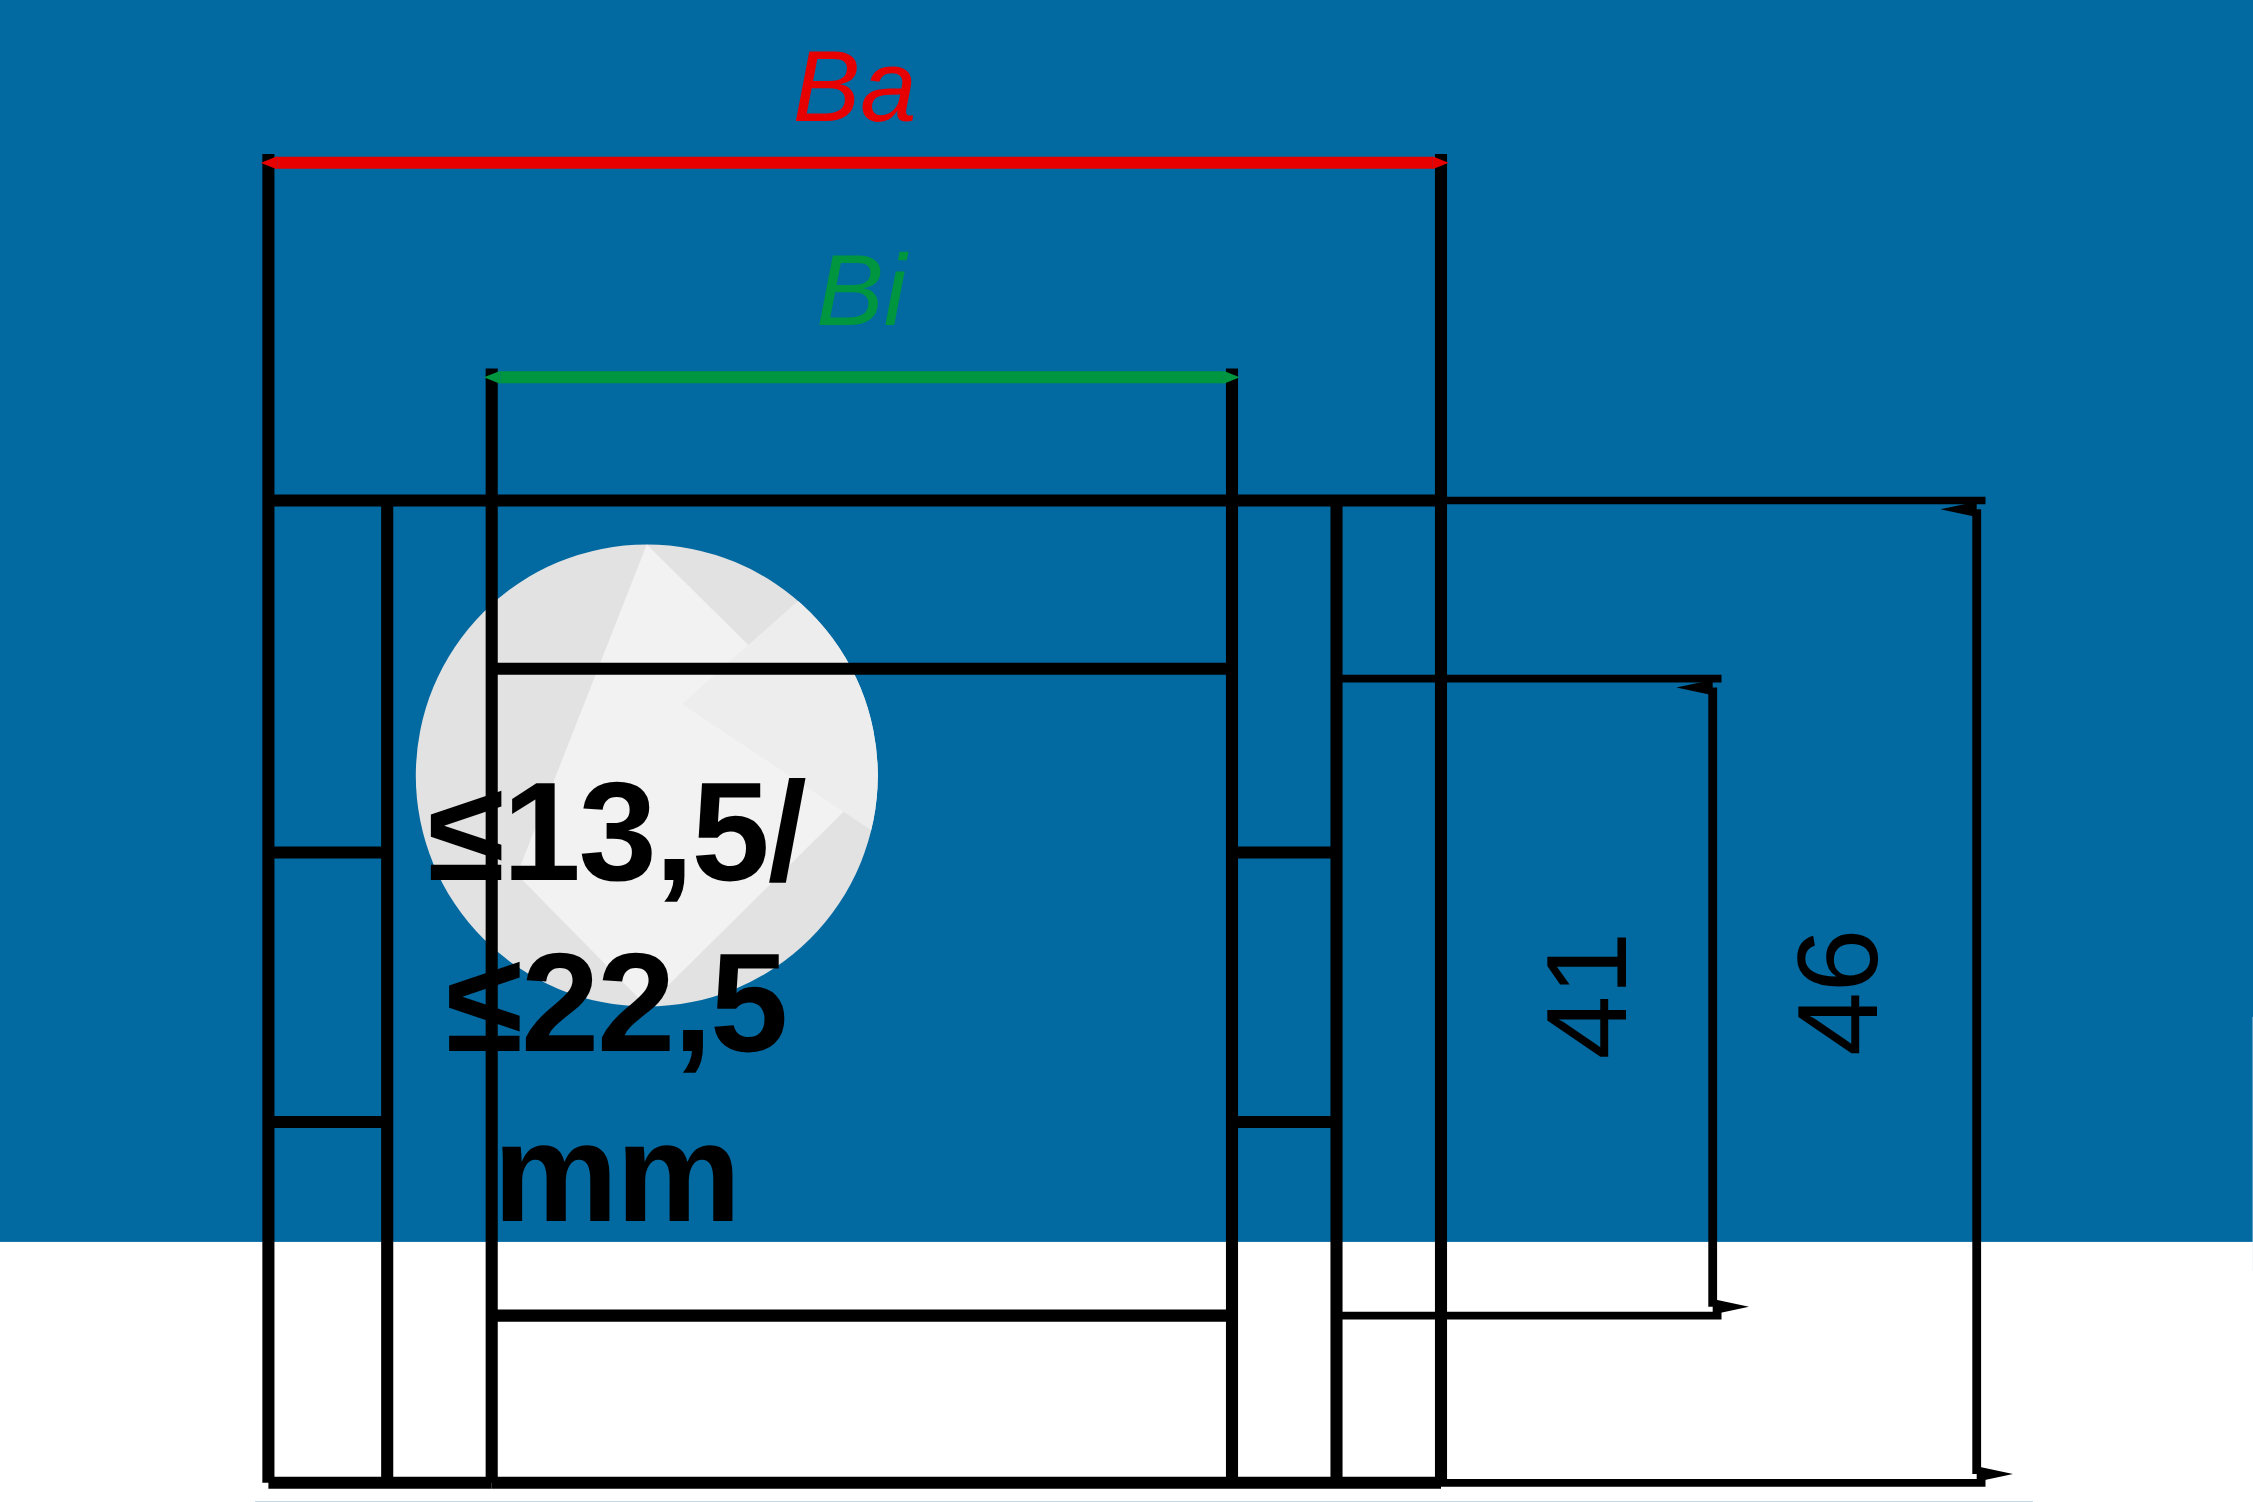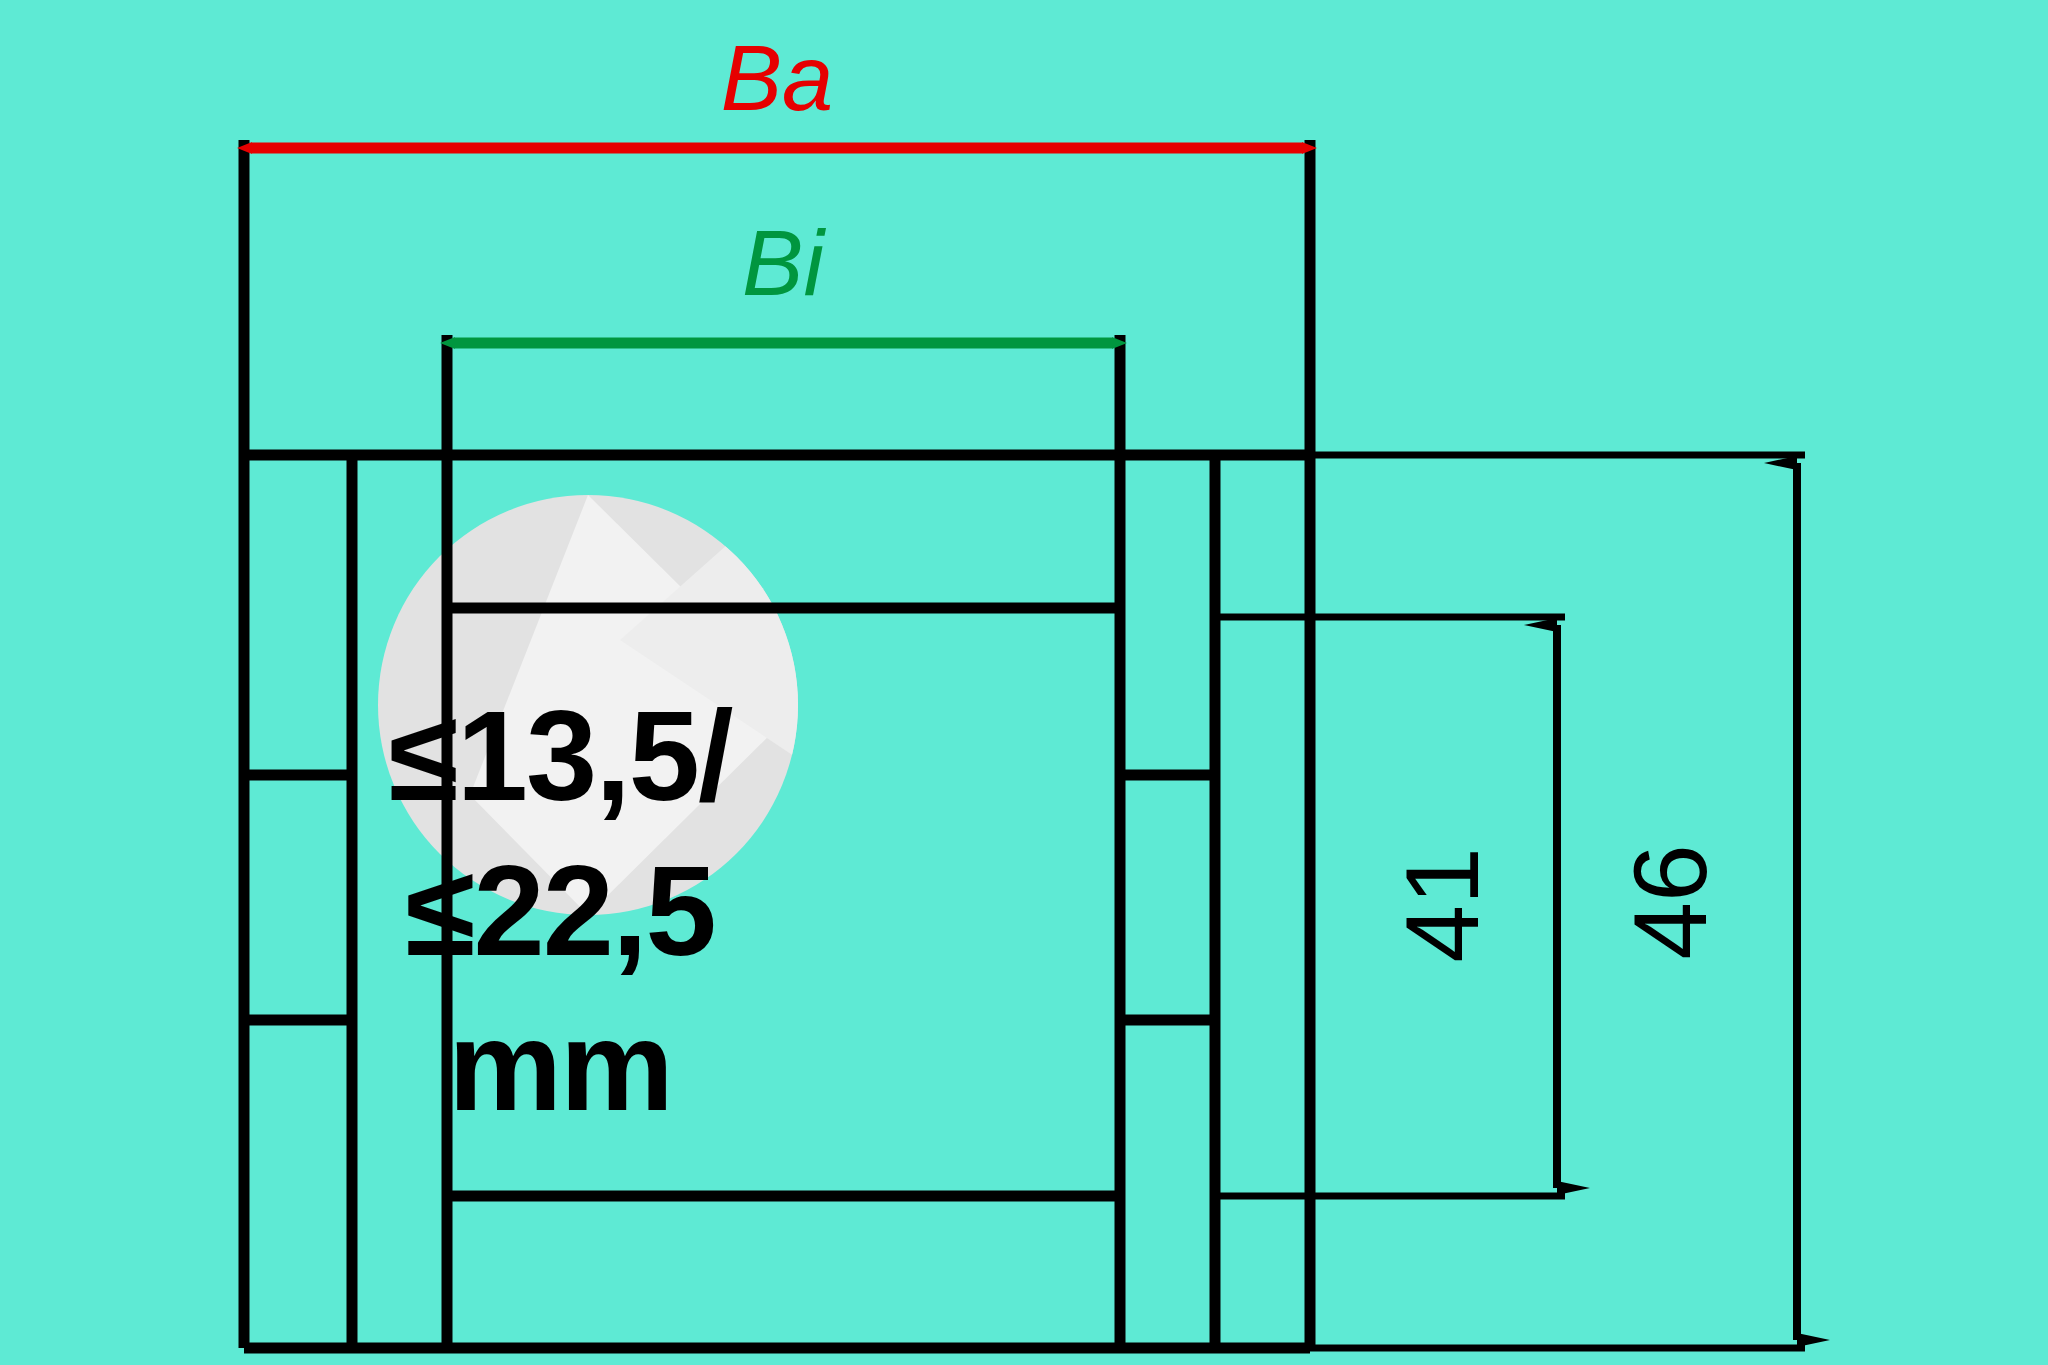--- a/index.html
+++ b/index.html
@@ -9,22 +9,22 @@
   }
   body {
     width: 2048px;
     height: 1365px;
     font-family: "Liberation Sans", sans-serif;
     overflow: hidden;
   }
   #drawing-root {
     position: relative;
     width: 2048px;
-    height: 1365px;
-    background: #5eead4;
+    height: 1129px;
+    background: #0369a1;
   }
   svg#tech-drawing {
     display: block;
     width: 2048px;
     height: 1365px;
   }
   .dim-label-red {
     font-family: "Liberation Sans", sans-serif;
     font-style: italic;
     font-weight: normal;

